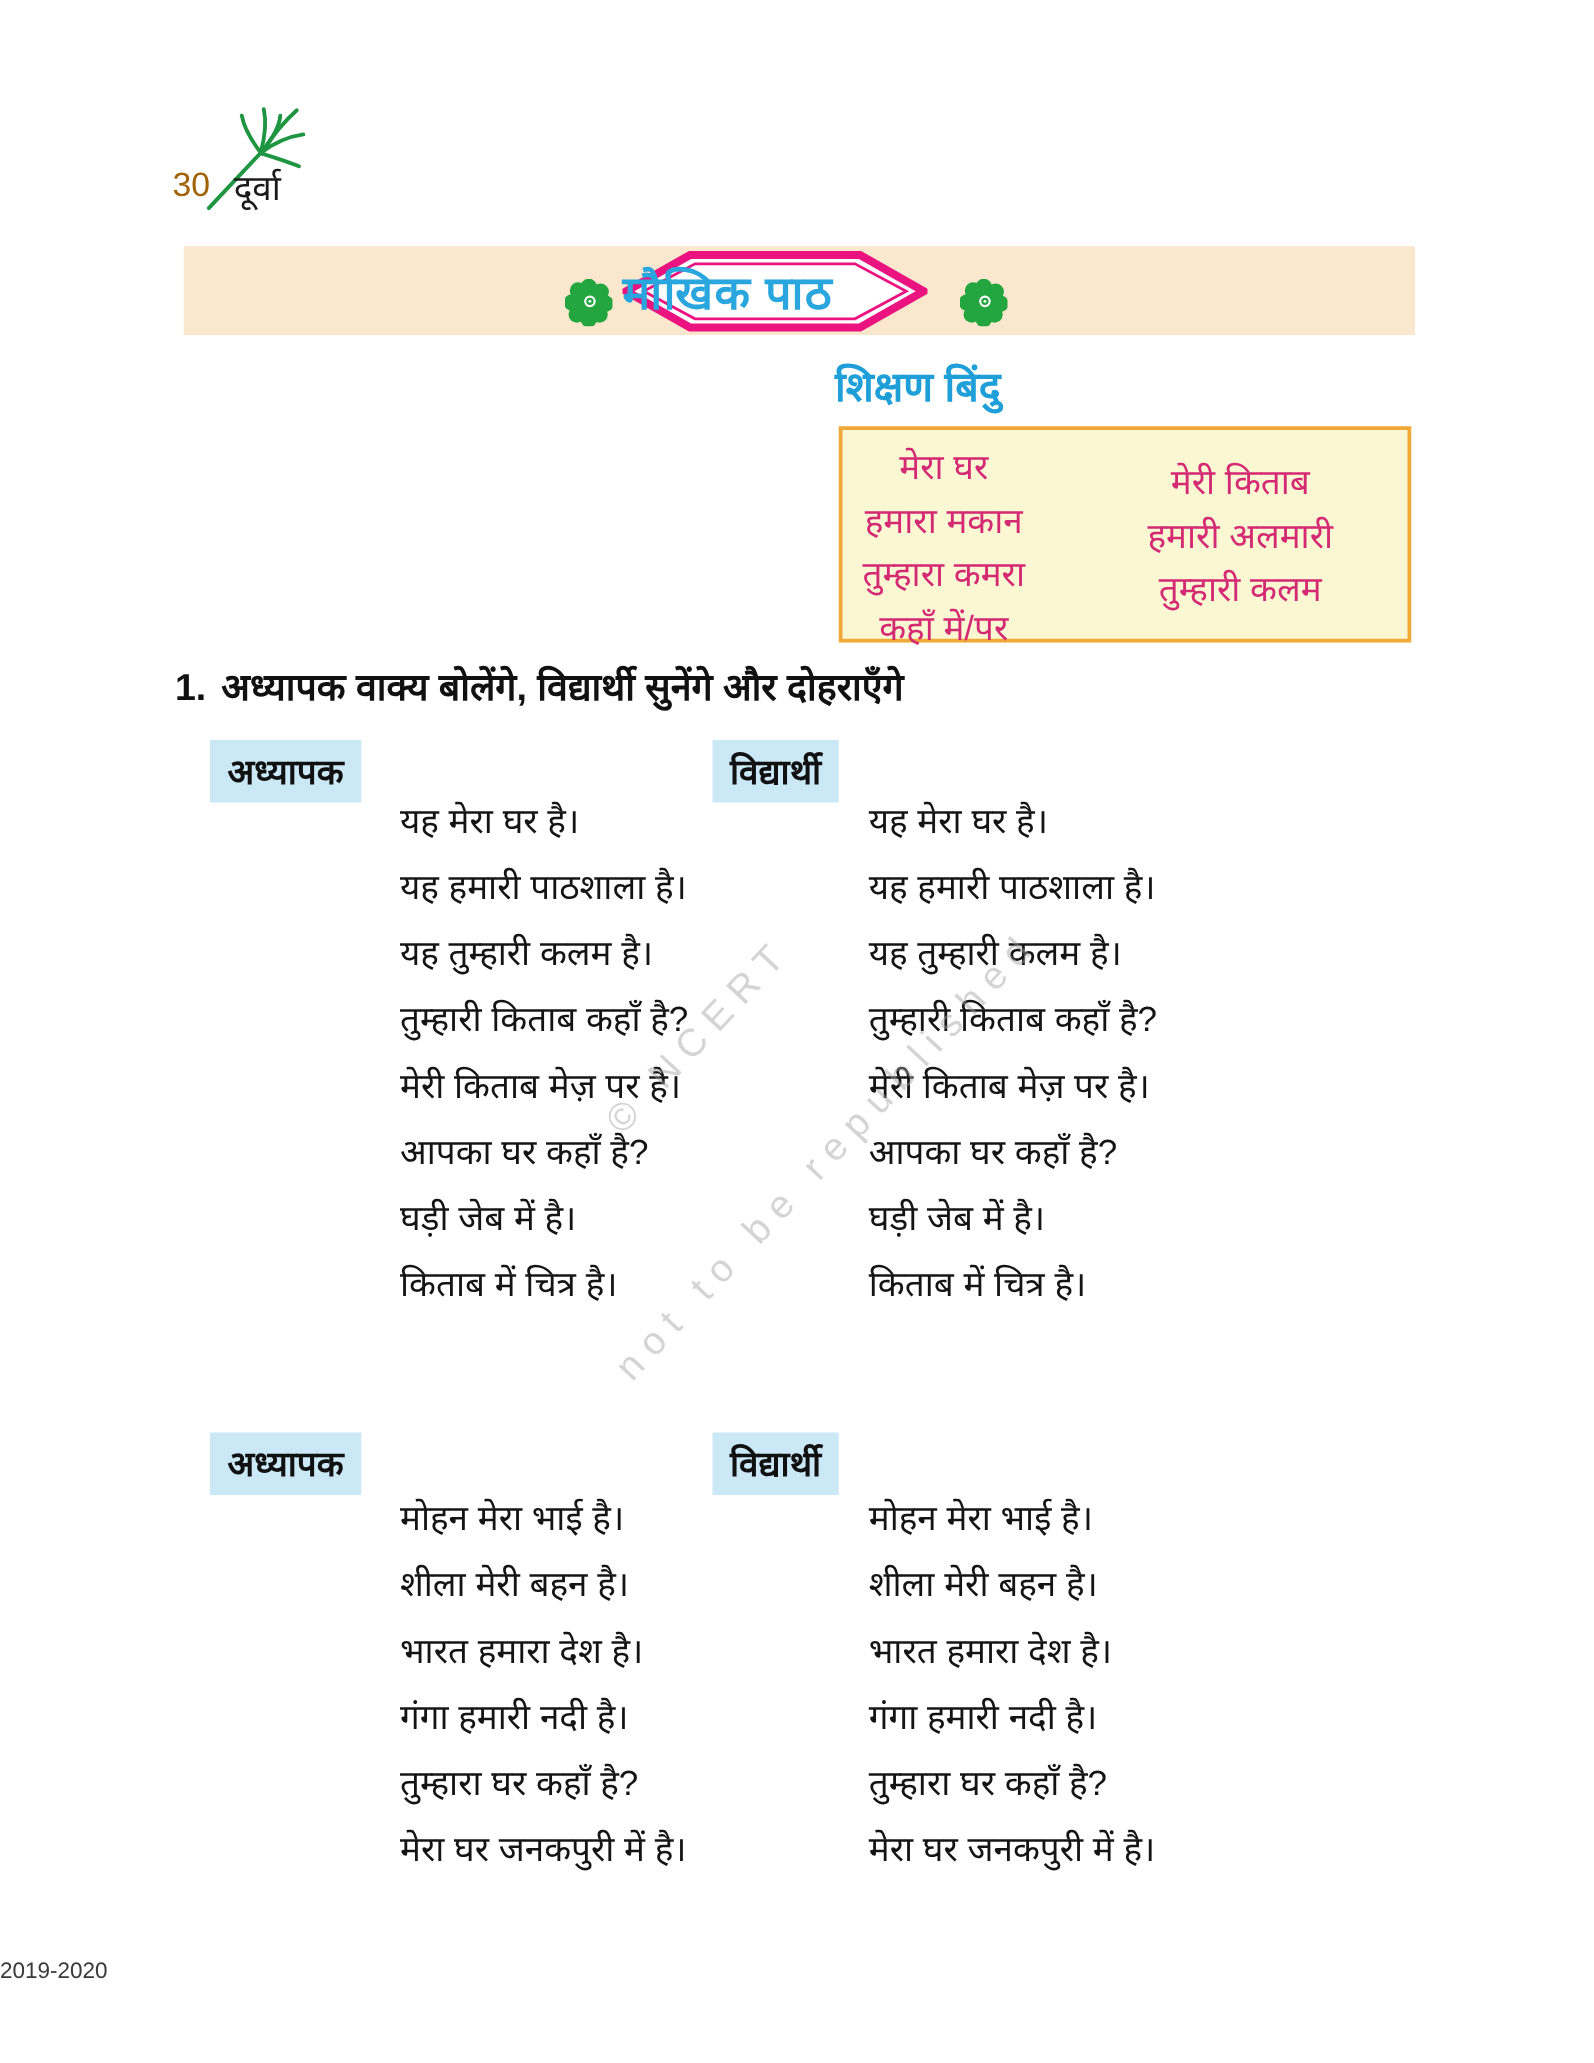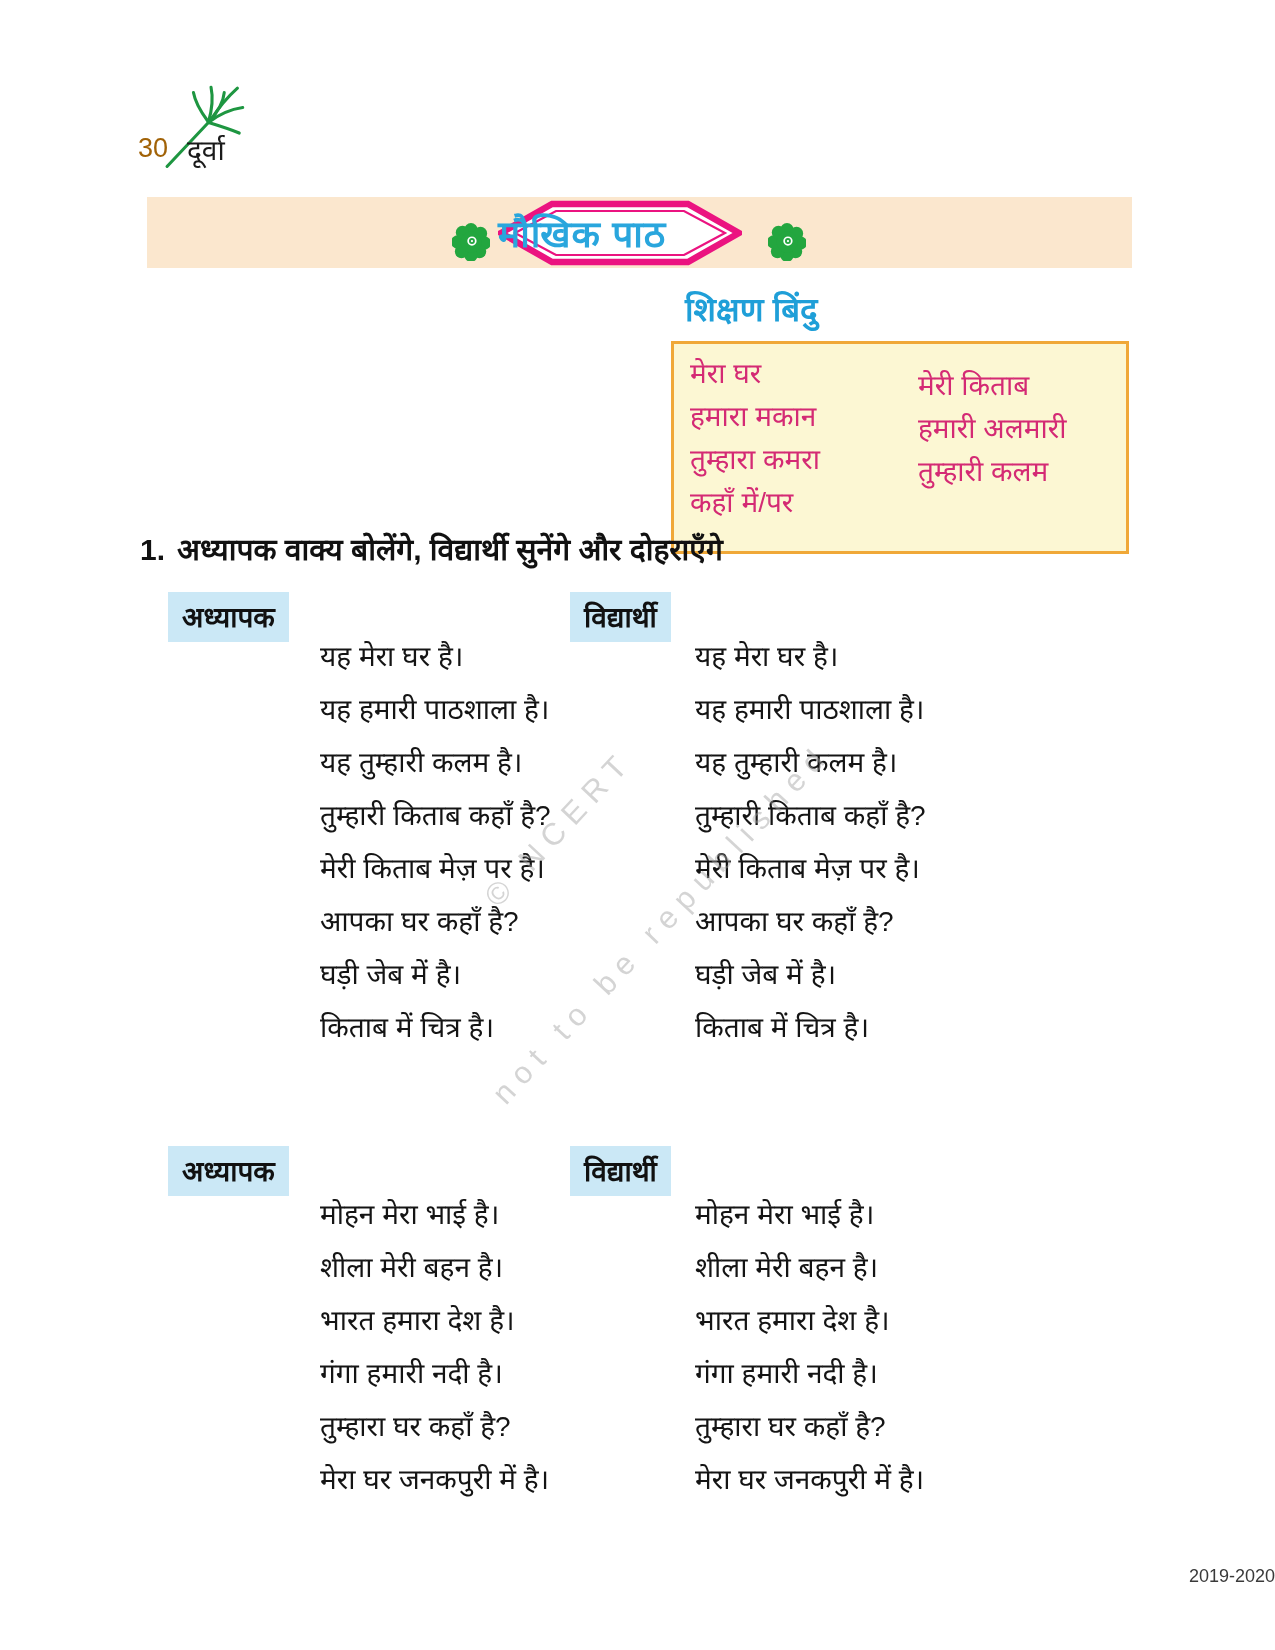--- a/index.html
+++ b/index.html
@@ -23,24 +23,24 @@
   .badge-hex{left:498px;top:200px;width:244px;height:66px;}
   .badge-label{
     left:498px;top:207px;width:244px;
     font-size:37px;font-weight:bold;color:#29A6DD;letter-spacing:1px;
   }
   .flower{width:38px;height:38px;}
   .flower-left{left:452px;top:223px;}
   .flower-right{left:768px;top:223px;}
 
   
-  .tp-heading{left:685px;top:286px;font-size:33px;font-weight:bold;color:#1F9FD8;}
+  .tp-heading{left:668px;top:286px;font-size:33px;font-weight:bold;color:#1F9FD8;}
   .tp-box{
-    left:671px;top:341px;width:458px;height:213px;
-    background:#FCF7D3;border:3px solid #F0A838;box-sizing:border-box;
+    left:671px;top:341px;width:458px;height:173px;
+    background:#FCF7D3;border:3px solid #F0A838;box-sizing:border-box;text-align:center;
   }
   .tp-col{position:absolute;top:8px;font-size:28px;color:#D42A74;line-height:43px;white-space:nowrap;}
   .tp-col-left{left:16px;}
   .tp-col-right{left:244px;margin-top:12px;}
 
   
   .sec-heading{left:140px;font-size:30px;font-weight:bold;color:#111;white-space:nowrap;}
   .sec1-heading{top:528px;}
   .sec2-heading{top:1082px;}
   .sec-num{margin-right:12px;}
@@ -66,21 +66,21 @@
   .watermark{
     left:345px;top:730px;width:560px;height:320px;
     transform:rotate(-47deg);
     color:rgba(160,160,160,0.45);
     font-size:31px;letter-spacing:9px;
     text-align:center;line-height:140px;
     pointer-events:none;
   }
 
   
-  .footer{left:0;top:1566px;width:1275px;text-align:right;font-size:18px;color:#3a3a3a;}
+  .footer{left:0;top:1566px;width:1275px;text-align:left;font-size:18px;color:#3a3a3a;}
 </style>
 </head>
 <body>
 
 <div class="page">
 
   <svg class="abs sprig" viewBox="0 0 100 100">
     <g stroke="#1E9641" stroke-width="3.5" fill="none" stroke-linecap="round">
       <path d="M8,96 L55,46"></path>
       <path d="M55,46 C59,32 61,20 58,6"></path>

